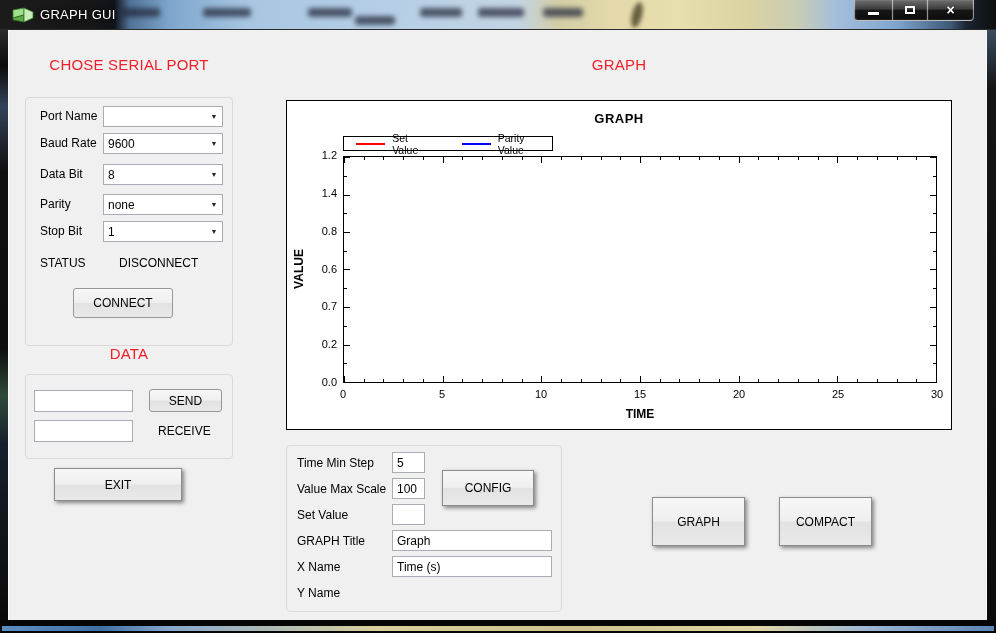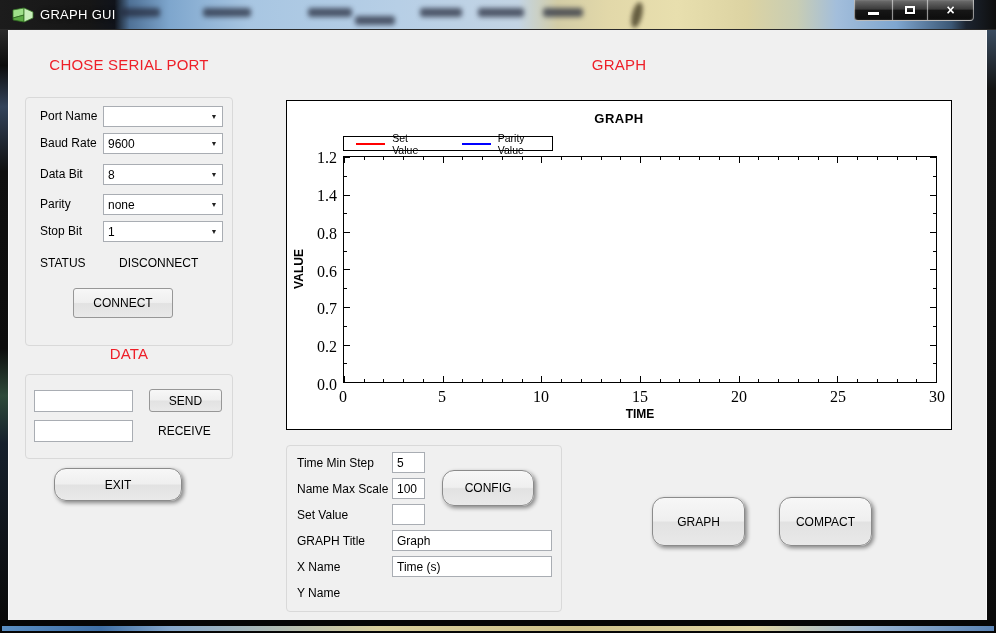--- a/index.html
+++ b/index.html
@@ -72,37 +72,37 @@
     border:1px solid #a9adb3; display:flex; align-items:center; cursor:pointer; }
   .combo .combo-val { flex:1; font-size:12px; padding-left:4px; }
   .combo .combo-arrow { width:16px; font-size:7px; color:#222; text-align:center; }
 
   .textbox { position:absolute; background:#fff; border:1px solid #a9adb3; font-size:12px;
     padding:0 4px; font-family:"Liberation Sans", sans-serif; color:#000; }
 
   .btn { position:absolute; background:linear-gradient(180deg,#f7f7f7 0%,#efefef 48%,#e2e2e2 52%,#e9e9e9 100%);
     border:1px solid #979797; border-radius:3px; font-size:12px; color:#000;
     font-family:"Liberation Sans", sans-serif; cursor:pointer; }
-  .btn-shadow { border-radius:12px; box-shadow:2px 2px 4px rgba(0,0,0,.45); border-color:#8b8b8b; }
+  .btn-shadow { border-radius:0; box-shadow:2px 2px 4px rgba(0,0,0,.45); border-color:#8b8b8b; }
 
   
   .chart-container { position:absolute; left:277px; top:70px; width:666px; height:330px;
     background:#fff; border:1px solid #000; }
   .chart-title { position:absolute; left:0; top:10px; width:100%; text-align:center;
     font-weight:bold; font-size:13px; letter-spacing:.5px; color:#000; }
   .legend { position:absolute; left:56px; top:35px; width:210px; height:15px;
     border:1px solid #000; background:#fff; display:flex; align-items:center; padding-left:12px; }
   .legend-item { display:flex; align-items:center; }
   .legend-item + .legend-item { margin-left:26px; }
   .legend-line { width:30px; height:2px; margin-right:7px; }
   .legend-text { font-size:10.5px; color:#000; }
   .plot-area { position:absolute; left:56px; top:55px; width:594px; height:227px;
     border:1px solid #000; background:#fff; }
   .tick { position:absolute; background:#000; }
-  .tick-label { position:absolute; font-size:16px; color:#000;font-family:Liberation Serif, serif; }
+  .tick-label { position:absolute; font-size:11px; color:#000; }
   .xlabel { position:absolute; left:56px; top:306px; width:594px; text-align:center;
     font-weight:bold; font-size:12px; color:#000; }
   .ylabel { position:absolute; left:-18px; top:161px; width:60px; height:14px; text-align:center;
     font-weight:bold; font-size:12px; color:#000; transform:rotate(-90deg); }
 
   
   .cfg-input-sm { left:105px; width:33px; height:21px; }
   .cfg-input-wide { left:105px; width:160px; height:21px; }
 </style>
 </head>
@@ -317,21 +317,21 @@
         <div class="tick-label" style="left: 20px; top: 161.5px; width: 30px; text-align: right;">0.6</div>
         <div class="tick-label" style="left: 20px; top: 123.667px; width: 30px; text-align: right;">0.8</div>
         <div class="tick-label" style="left: 20px; top: 85.8333px; width: 30px; text-align: right;">1.4</div>
         <div class="tick-label" style="left: 20px; top: 48px; width: 30px; text-align: right;">1.2</div>
       </div>
 
     <div class="groupbox gb-config">
       <span class="lbl" style="left:10px; top:10px;">Time Min Step</span>
       <input class="textbox cfg-input-sm" style="top: 6px;" type="text" value="5">
 
-      <span class="lbl" style="left:10px; top:36px;">Name Max Scale</span>
+      <span class="lbl" style="left:10px; top:36px;">Value Max Scale</span>
       <input class="textbox cfg-input-sm" style="top: 32px;" type="text" value="100">
 
       <span class="lbl" style="left:10px; top:62px;">Set Value</span>
       <input class="textbox cfg-input-sm" style="top: 58px;" type="text" value="">
 
       <span class="lbl" style="left:10px; top:88px;">GRAPH Title</span>
       <input class="textbox cfg-input-wide" style="top: 84px;" type="text" value="Graph">
 
       <span class="lbl" style="left:10px; top:114px;">X Name</span>
       <input class="textbox cfg-input-wide" style="top: 110px;" type="text" value="Time (s)">

